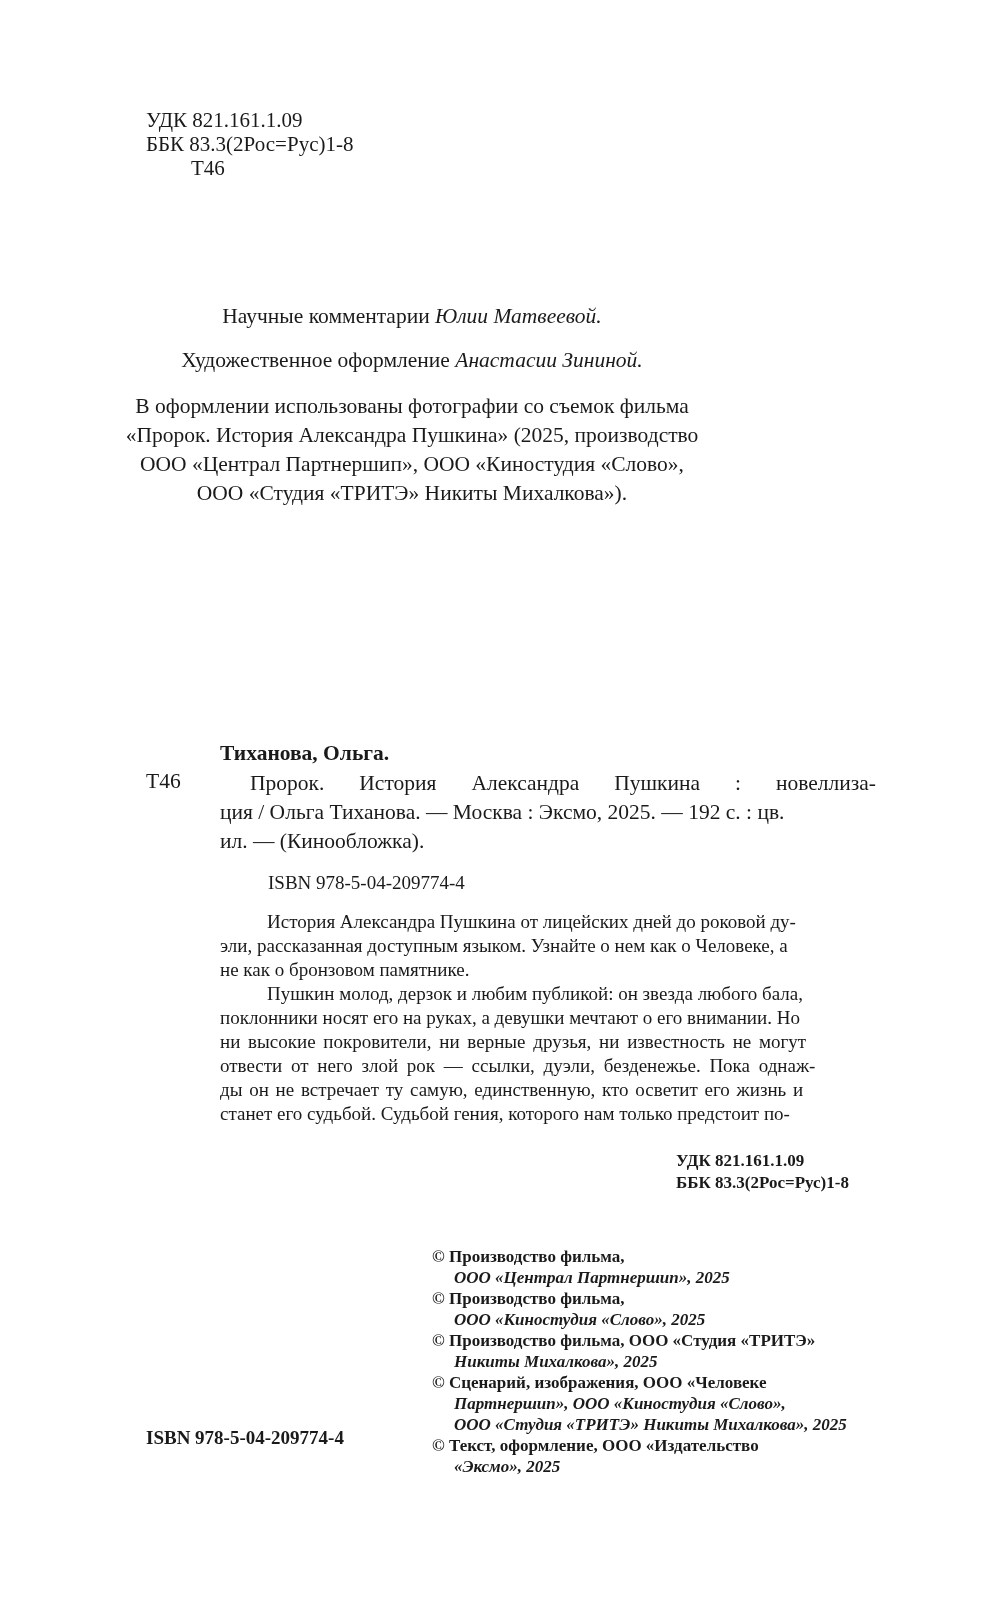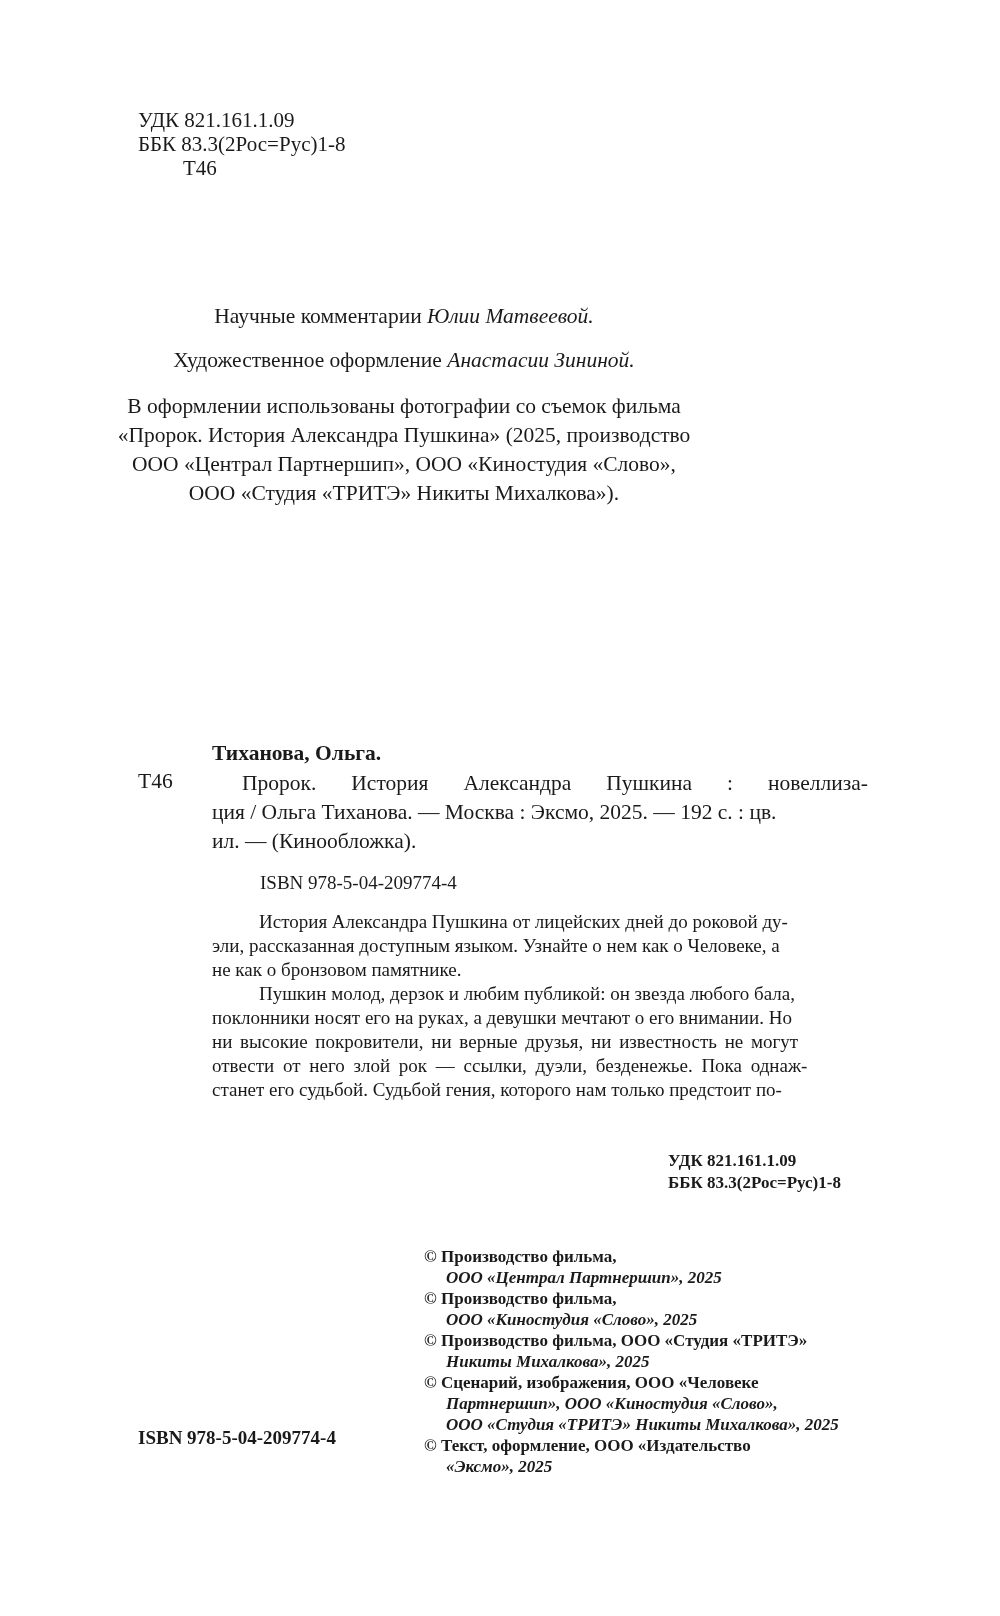--- a/index.html
+++ b/index.html
@@ -1,21 +1,21 @@
 <!DOCTYPE html>
 <html><head>
 <meta charset="utf-8">
 <style>
   html, body { margin: 0; padding: 0; background: #ffffff; }
   body {
     width: 1000px; height: 1616px; position: relative; overflow: hidden;
     font-family: "Liberation Serif", "DejaVu Serif", serif;
     color: #1a1a1a;
   }
-  .abs { position: absolute; }
+  .abs { position: absolute; margin-left: 8px; }
   .ln { white-space: nowrap; }
   .top-codes { left: 138px; top: 108px; font-size: 21px; line-height: 24px; }
   .top-codes .t46 { padding-left: 45px; }
   .credits { left: 0; width: 808px; text-align: center; font-size: 21.5px; }
   .credits .it { font-style: italic; }
   .c1 { top: 304px; }
   .c2 { top: 348px; }
   .c3 { top: 392px; line-height: 29px; }
   .bib-author { left: 212px; top: 741px; font-size: 21.5px; font-weight: bold; }
   .bib-index { left: 138px; top: 769px; font-size: 21.5px; }
@@ -63,20 +63,21 @@
   <div>
     <div class="ln" style="padding-left:47px">История Александра Пушкина от лицейских дней до роковой ду-</div>
     <div class="ln">эли, рассказанная доступным языком. Узнайте о нем как о Человеке, а</div>
     <div class="ln">не как о бронзовом памятнике.</div>
   </div>
   <div>
     <div class="ln" style="padding-left:47px">Пушкин молод, дерзок и любим публикой: он звезда любого бала,</div>
     <div class="ln">поклонники носят его на руках, а девушки мечтают о его внимании. Но</div>
     <div class="ln" style="word-spacing:3px">ни высокие покровители, ни верные друзья, ни известность не могут</div>
     <div class="ln" style="word-spacing:4px">отвести от него злой рок — ссылки, дуэли, безденежье. Пока однаж-</div>
+    <div class="ln" style="word-spacing:2px">ды он не встречает ту самую, единственную, кто осветит его жизнь и</div>
     <div class="ln">станет его судьбой. Судьбой гения, которого нам только предстоит по-</div>
   </div>
 </div>
 
 <div class="abs codes-right">
   <div class="ln">УДК 821.161.1.09</div>
   <div class="ln">ББК 83.3(2Рос=Рус)1-8</div>
 </div>
 
 <div class="abs copyrights">

